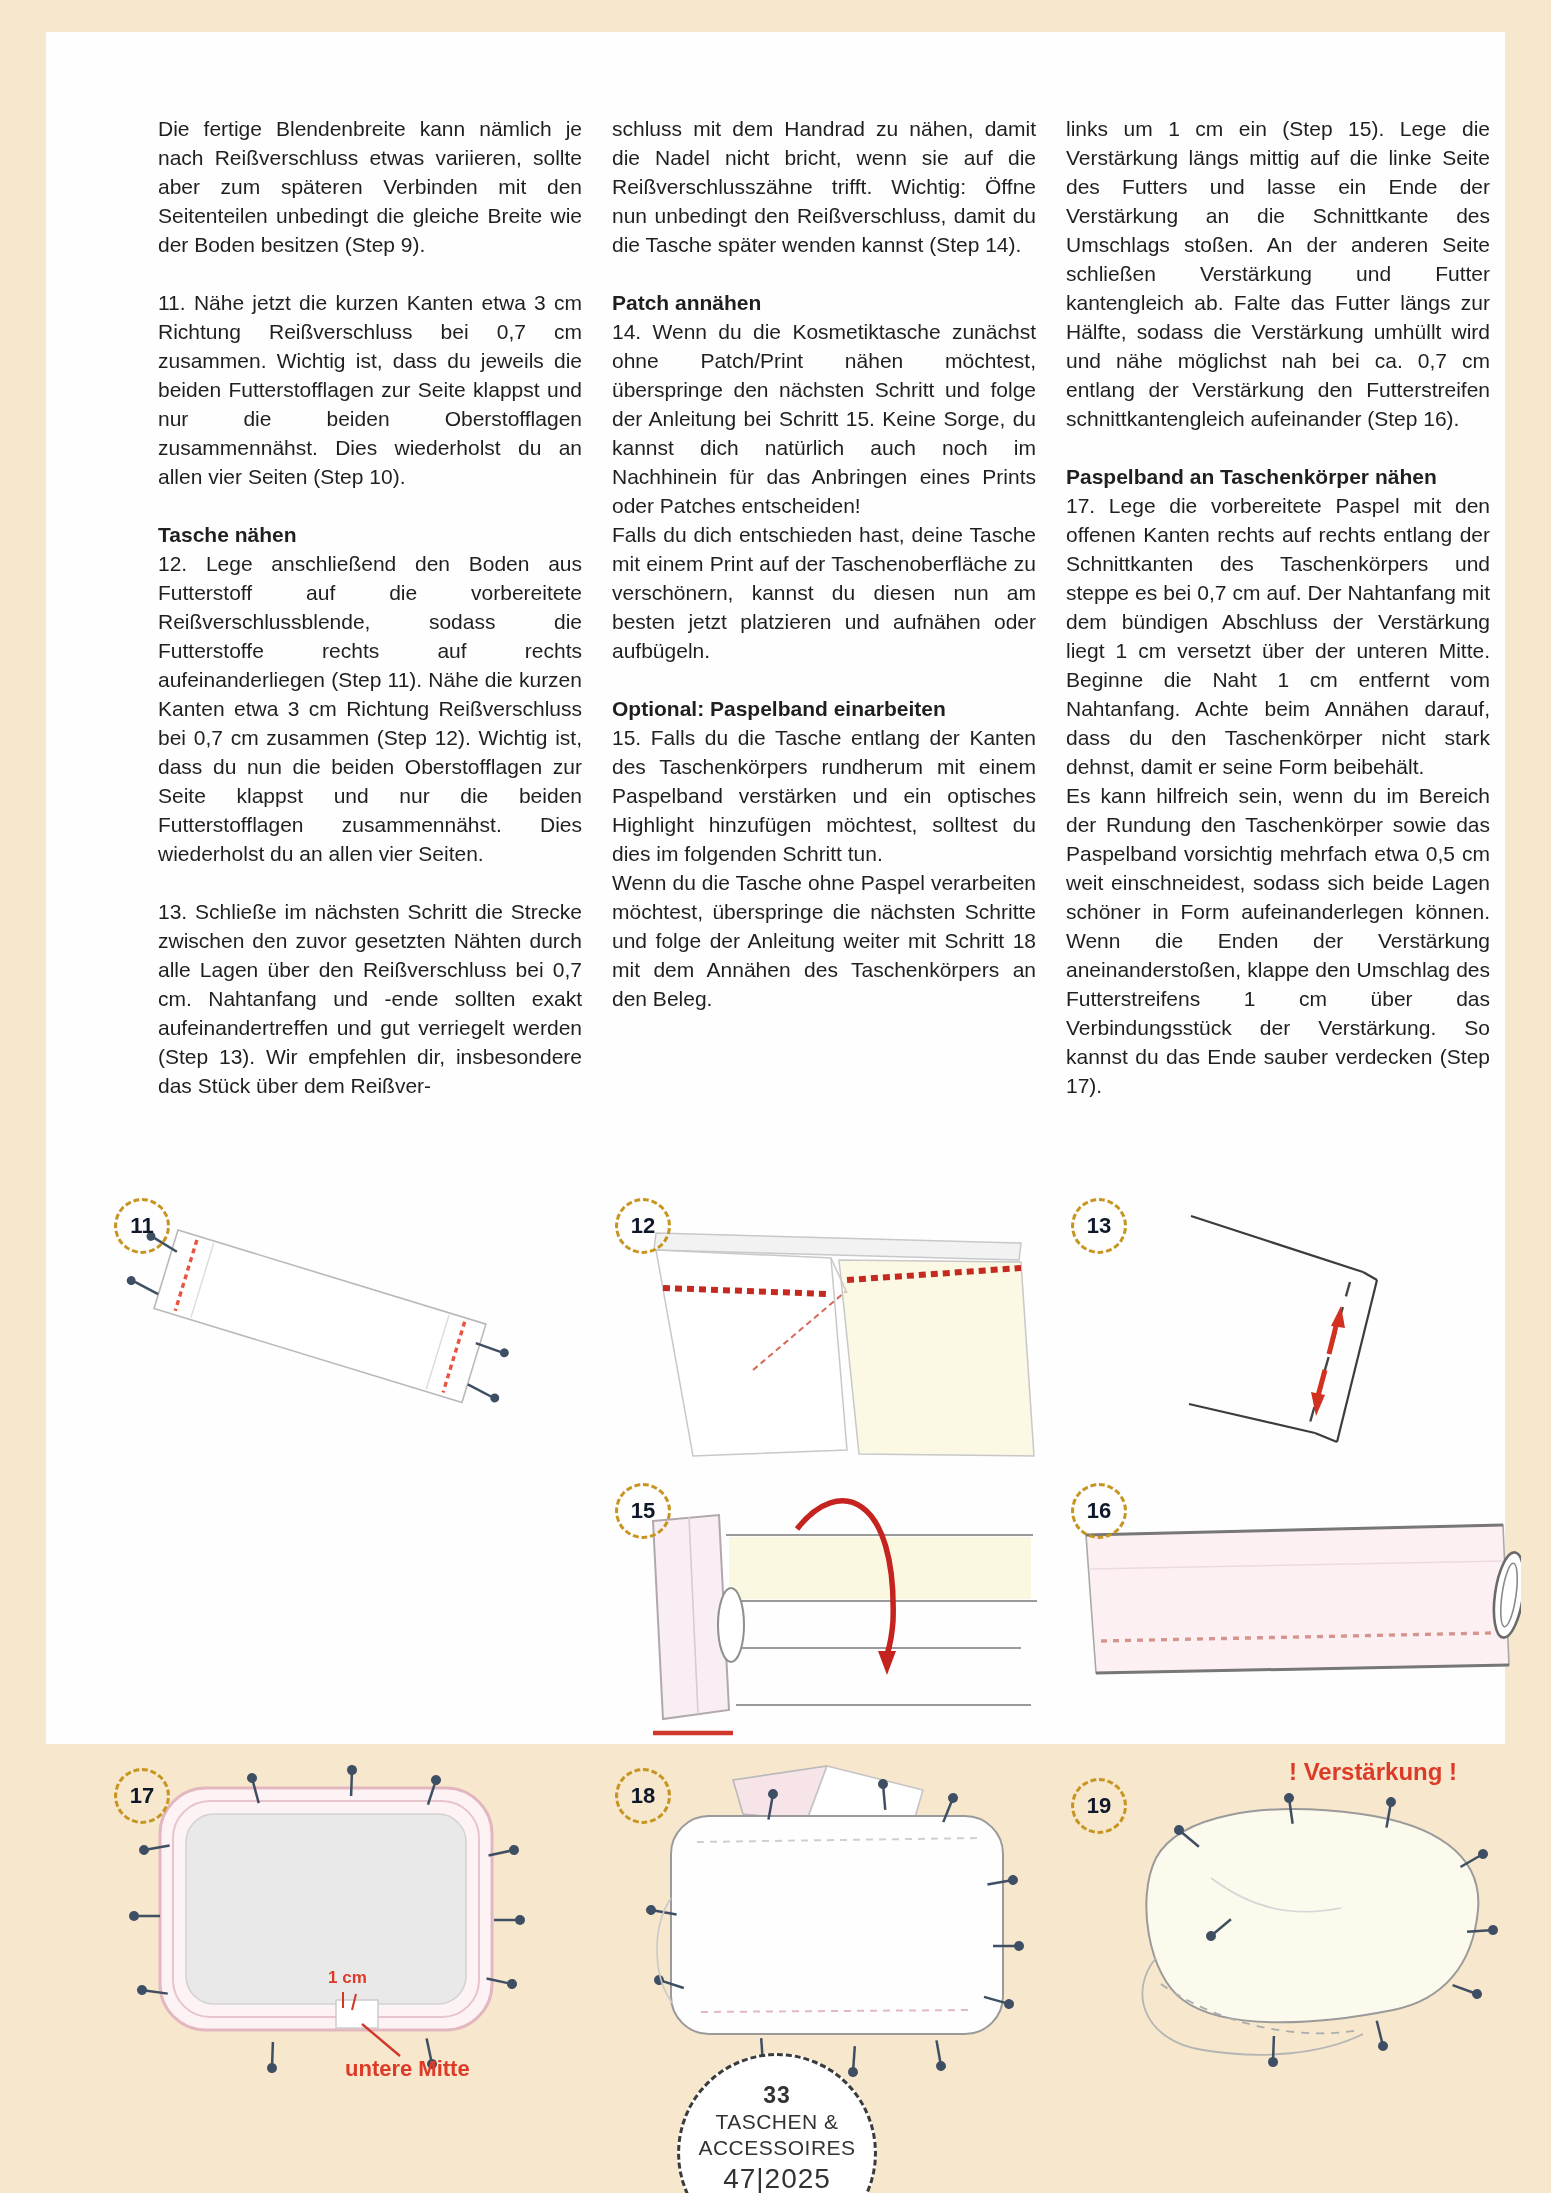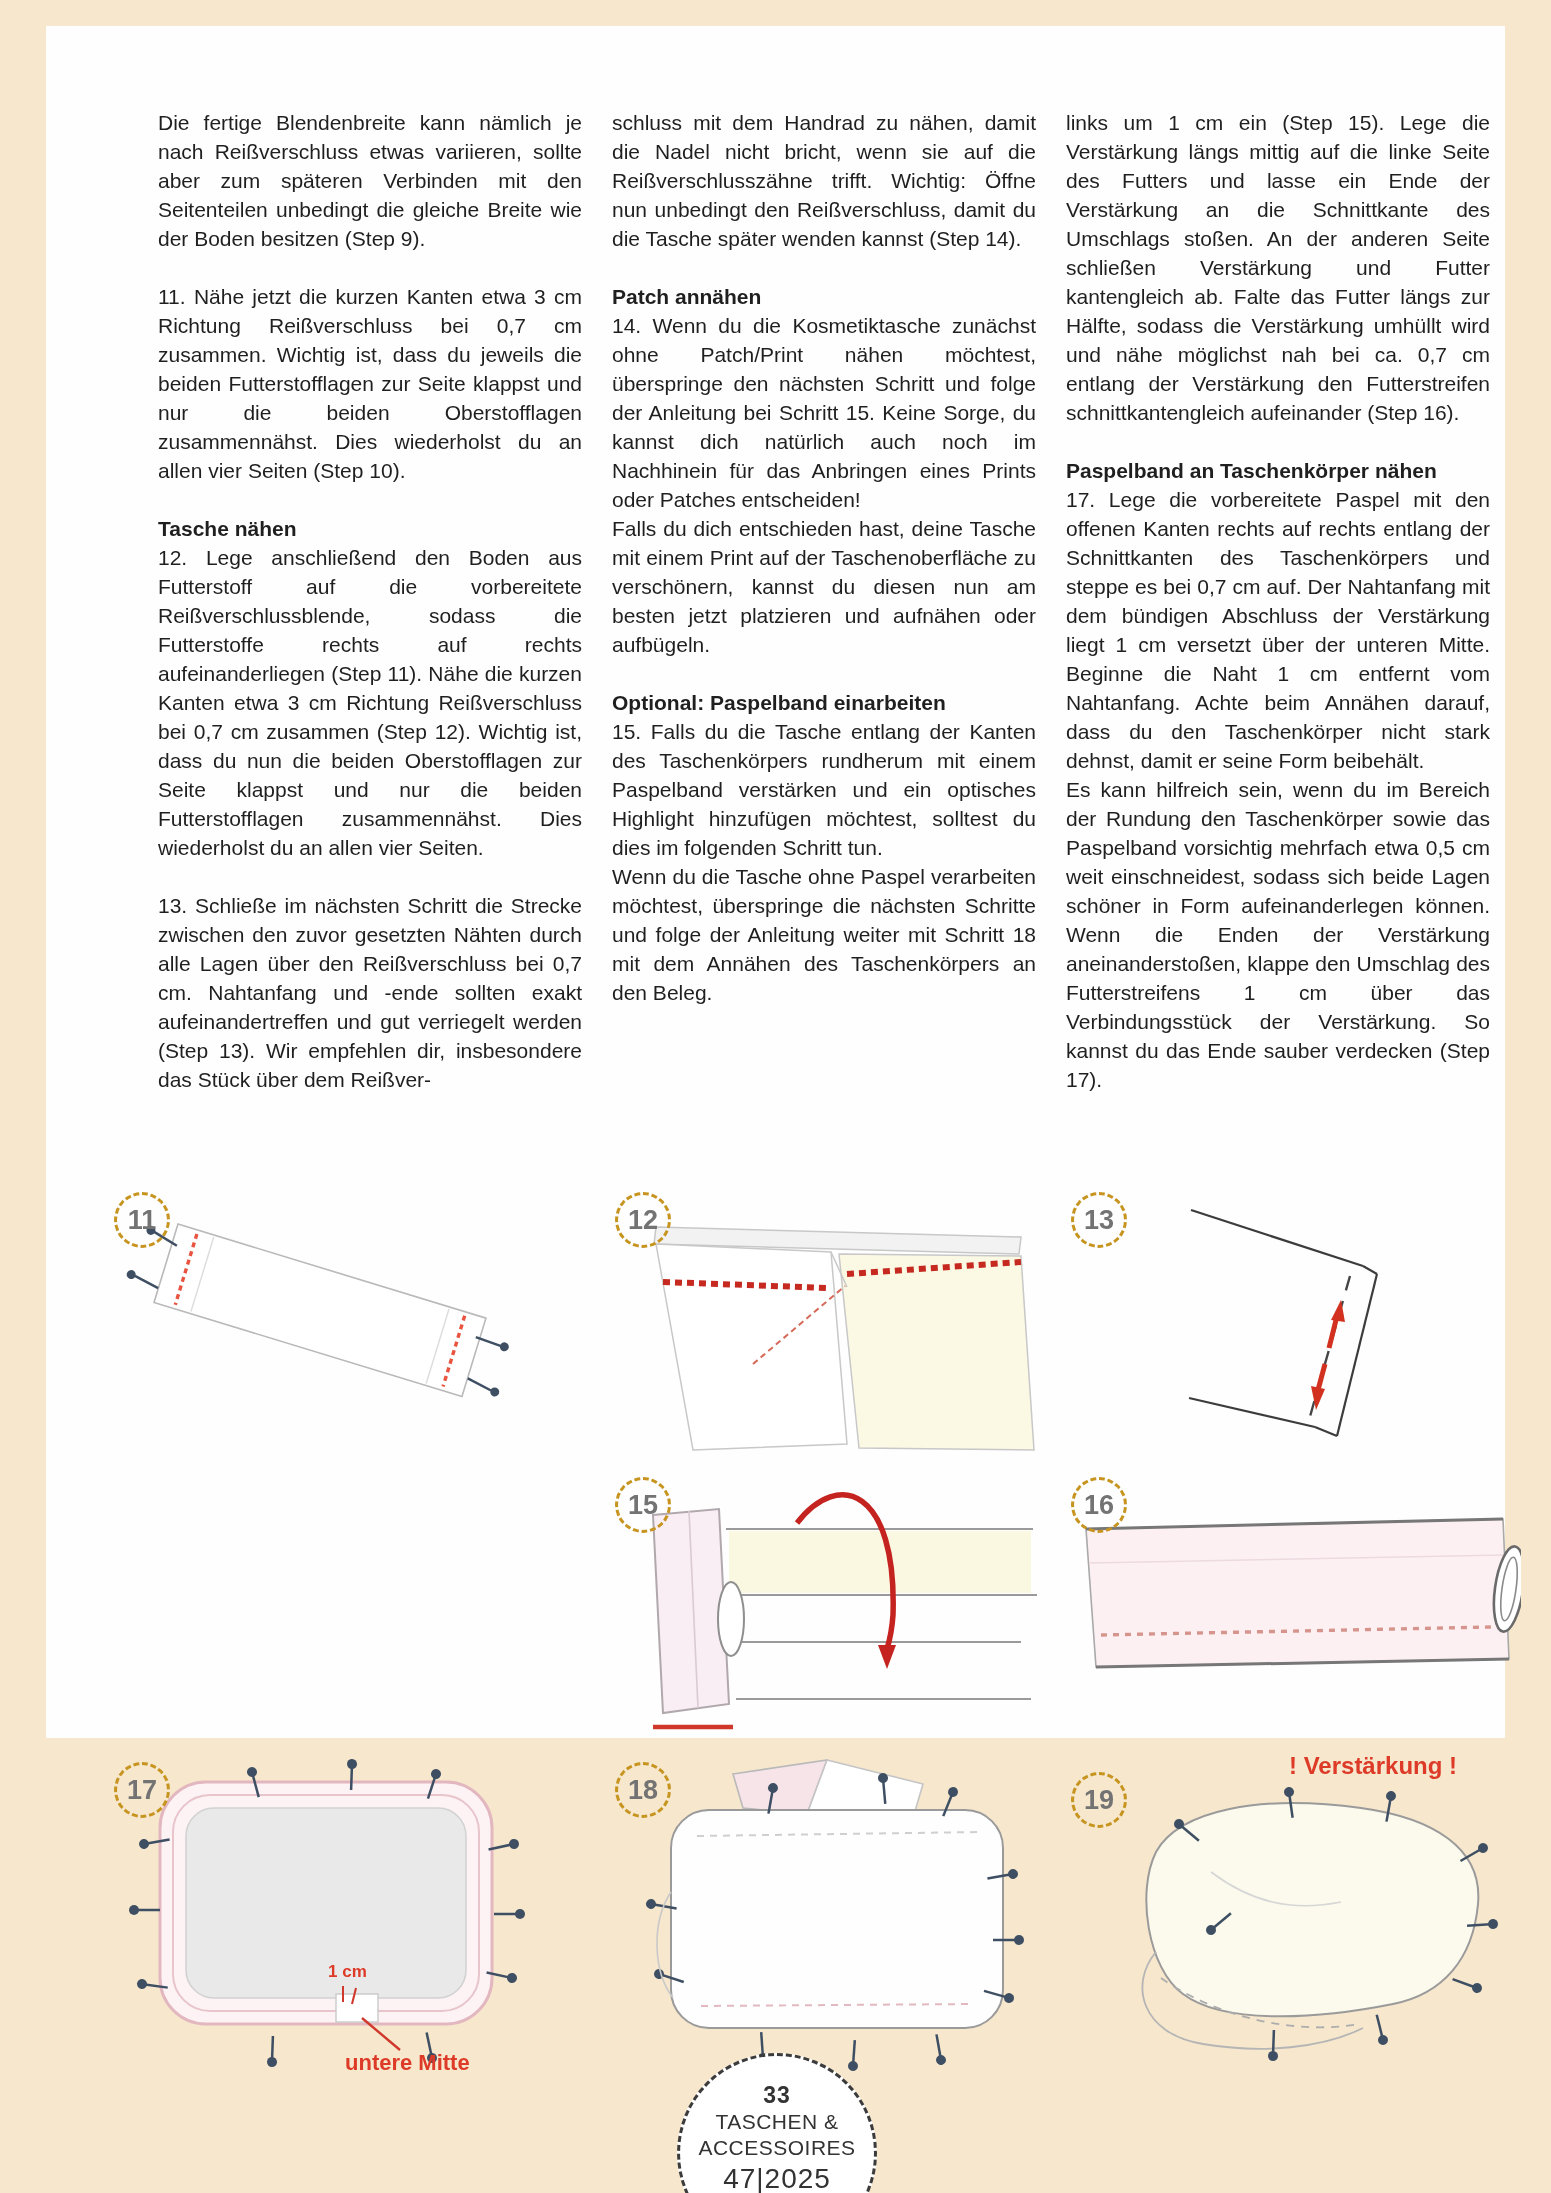--- a/index.html
+++ b/index.html
@@ -3,41 +3,41 @@
 <meta charset="utf-8">
 <style>
   html,body{margin:0;padding:0;}
   body{
     width:1551px;height:2193px;position:relative;overflow:hidden;
     background:#f6e7cd;
     font-family:"Liberation Sans","DejaVu Sans",sans-serif;
     color:#1f1f1f;
   }
   .content{
-    position:absolute;left:46px;top:26px;width:1459px;height:1712px;
+    position:absolute;left:46px;top:32px;width:1459px;height:1712px;
     background:#fefefe;
   }
   
   .columns{
     position:absolute;left:112px;top:82px;width:1332px;
     display:flex;gap:30px;
   }
   .col{width:424px;font-size:21px;line-height:29px;hyphens:auto;}
   .block{margin:29px 0 0 0;}
   .block:first-child{margin-top:0;}
   .heading{font-weight:bold;}
   .heading + .para{margin-top:0;}
   .para{text-align:justify;}
   .b{font-weight:normal;}
   
   .fig{position:absolute;}
   .badge{
     position:absolute;left:14px;top:10px;width:50px;height:50px;
     border:3px dashed #c6941f;border-radius:50%;
-    color:#737373;font-size:27px;font-weight:bold;
+    color:#0f172a;font-size:22px;font-weight:bold;
     display:flex;align-items:center;justify-content:center;
     background:transparent;
   }
   .fig svg{position:absolute;left:0;top:0;}
   .fig-label{
     position:absolute;color:#dd3b28;font-weight:bold;font-size:22px;
     white-space:nowrap;
   }
   .fig-label.small{font-size:17px;}
   .pin line{stroke:#3f4f63;stroke-width:2.5;}

